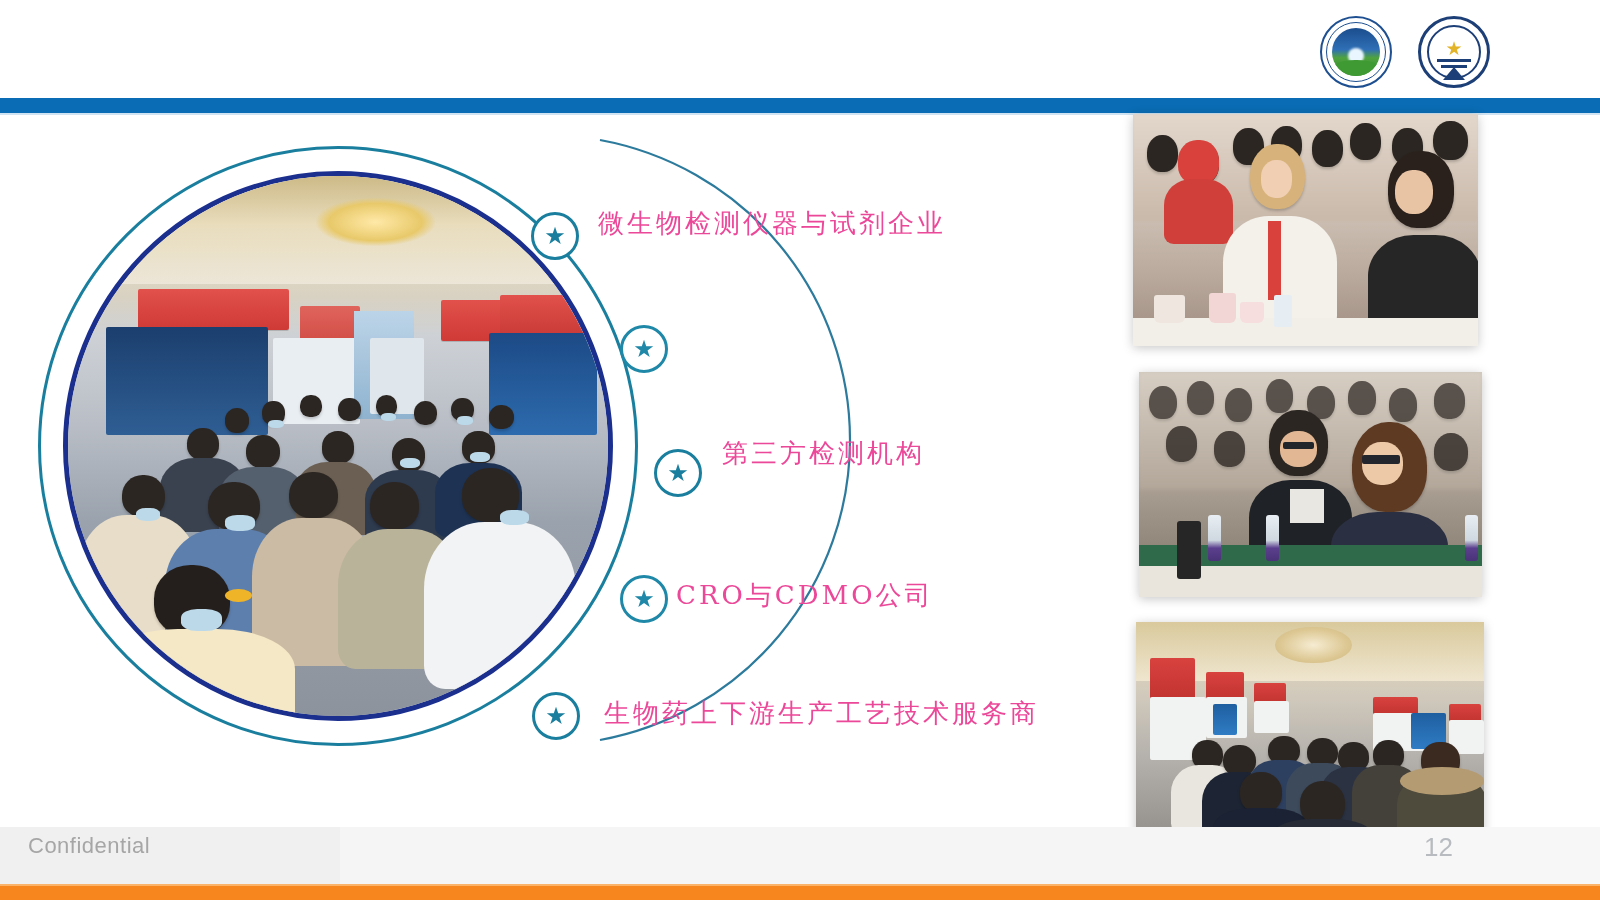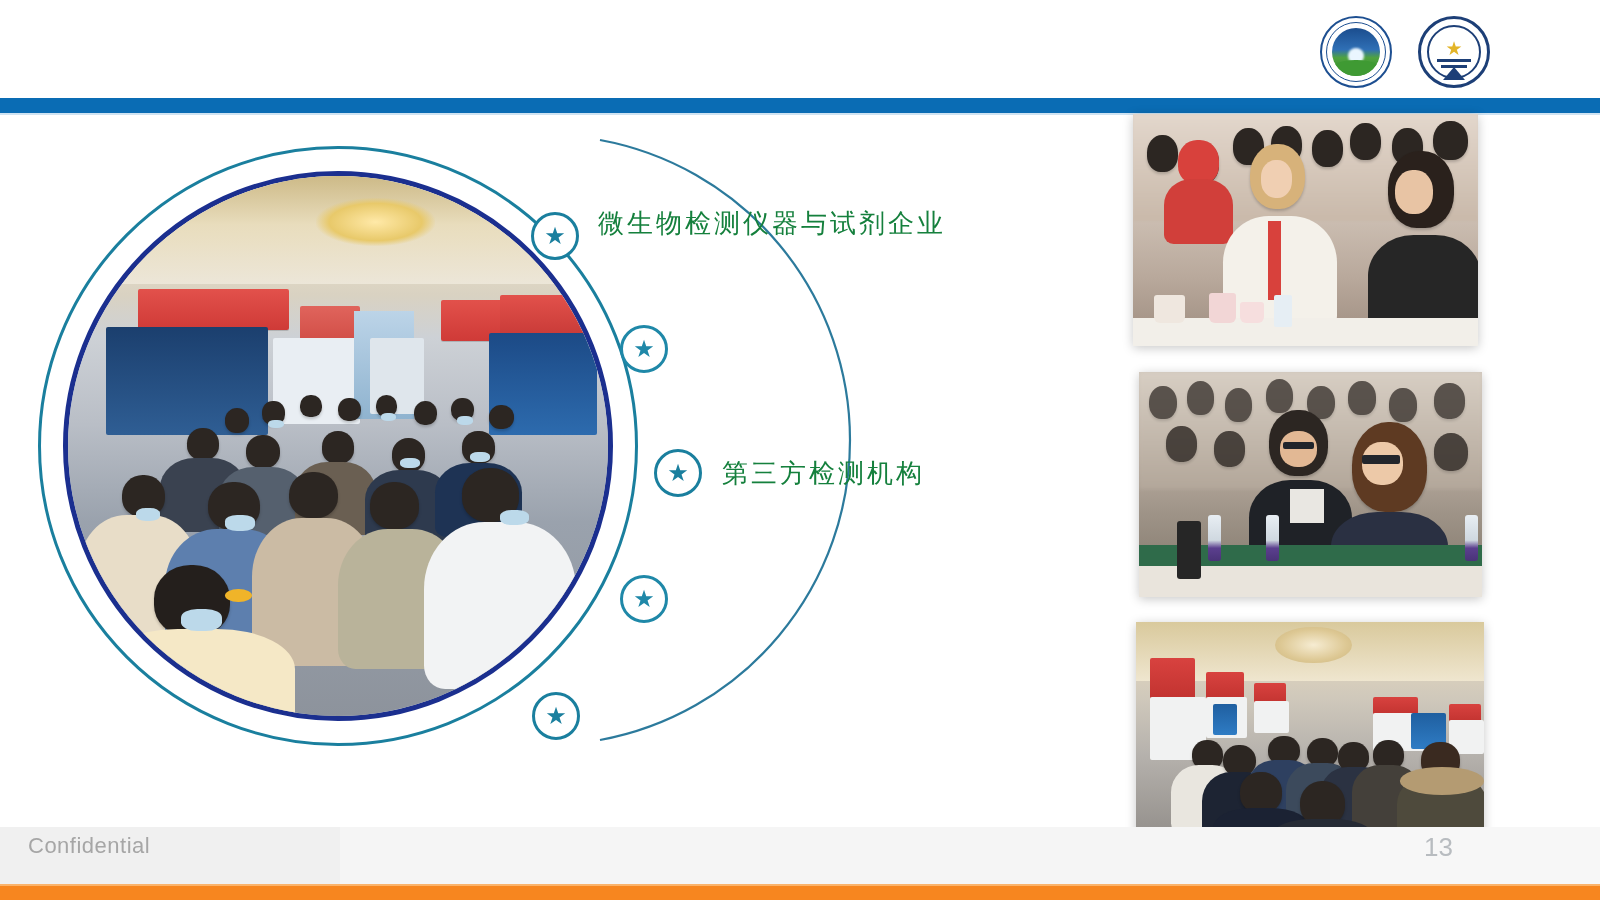--- a/index.html
+++ b/index.html
@@ -173,21 +173,21 @@
     width:48px;height:48px;border-radius:50%;
     border:3px solid #1a7f9e;
     box-sizing:border-box;
     background:#fff;
     display:flex;align-items:center;justify-content:center;
     color:#1a7f9e;font-size:24px;line-height:1;
   }
   .bullet.b-alt{border-color:#1f88a8;color:#1f88a8;}
   .item-label{
     position:absolute;
-    color:#15803d;
+    color:#ec4899;
     font-size:26px;
     letter-spacing:3px;
     white-space:nowrap;
     font-family:"DejaVu Serif","Liberation Serif",serif;
   }
 
   
   .photo-card{
     position:absolute;
     background:#ffffff;
@@ -365,29 +365,31 @@
   </div>
   <div class="item-label" style="left:598px;top:206px;">微生物检测仪器与试剂企业</div>
 
   <div class="bullet b-alt" style="left:620px;top:325px;">
     <span>★</span>
   </div>
 
   <div class="bullet" style="left:654px;top:449px;">
     <span>★</span>
   </div>
-  <div class="item-label" style="left:722px;top:456px;">第三方检测机构</div>
+  <div class="item-label" style="left:722px;top:436px;">第三方检测机构</div>
 
   <div class="bullet b-alt" style="left:620px;top:575px;">
     <span>★</span>
   </div>
+  <div class="item-label" style="left:676px;top:578px;">CRO与CDMO公司</div>
 
   <div class="bullet" style="left:532px;top:692px;">
     <span>★</span>
   </div>
+  <div class="item-label" style="left:604px;top:696px;">生物药上下游生产工艺技术服务商</div>
 
   <div class="photo-card pc1">
     <div class="scene-conf">
       <div class="backrow"></div>
 
       <div class="head" style="left:4%;top:9%;width:9%;height:16%;"></div>
       <div class="head" style="left:15%;top:12%;width:10%;height:18%;"></div>
       <div class="head" style="left:29%;top:6%;width:9%;height:16%;"></div>
       <div class="head" style="left:40%;top:5%;width:9%;height:16%;"></div>
       <div class="head" style="left:52%;top:7%;width:9%;height:16%;"></div>
@@ -488,17 +490,17 @@
       <div class="body-b" style="left:39%;top:87%;width:29%;height:18%;background:#262b35;"></div>
     </div>
   </div>
 
   <div class="footer-band">
     <div class="seg-a"></div>
     <div class="seg-b"></div>
     <div class="seg-c"></div>
   </div>
   <div class="confidential">Confidential</div>
-  <div class="page-num">13</div>
+  <div class="page-num">12</div>
   <div class="footer-bar"></div>
   <div class="footer-bar-hl"></div>
 
 </div>
 
 </body></html>

